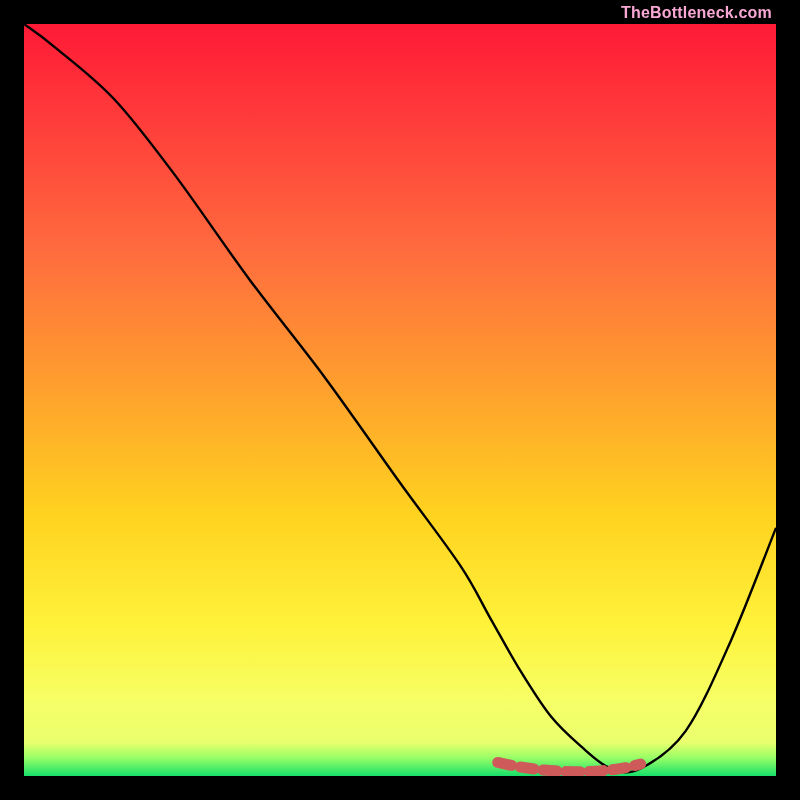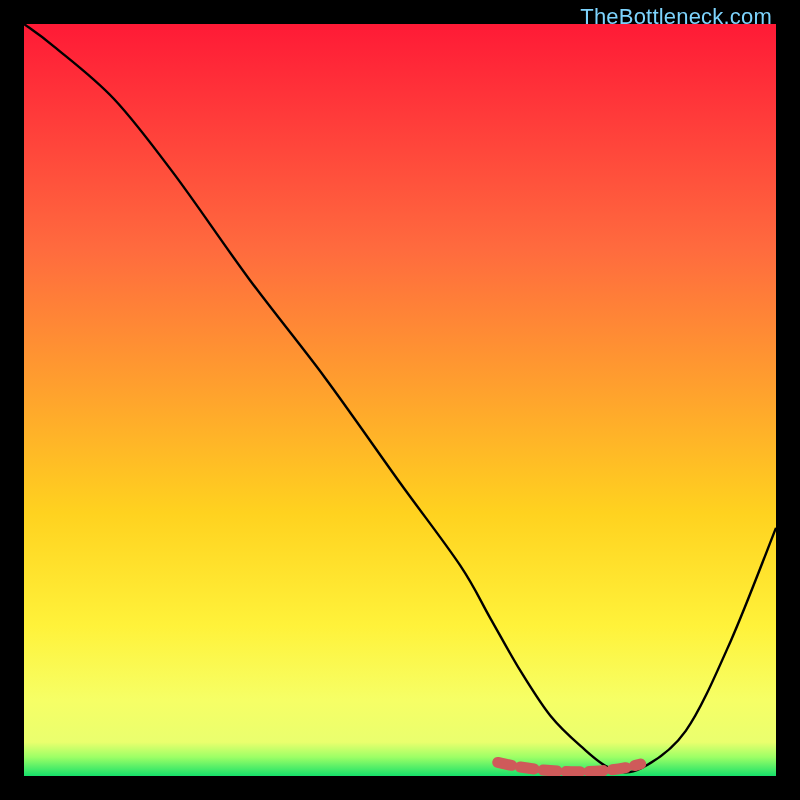--- a/index.html
+++ b/index.html
@@ -16,23 +16,23 @@
     left: 24px;
     top: 24px;
     width: 752px;
     height: 752px;
     background: #000;
   }
   .watermark {
     position: absolute;
     top: 4px;
     right: 28px;
-    color: #7dd3fc;
-    font-size: 22px;
-    font-weight: 400;
+    color: #f9a8d4;
+    font-size: 16px;
+    font-weight: 700;
     letter-spacing: 0.2px;
     user-select: none;
   }
   svg {
     display: block;
   }
 </style>
 </head>
 <body>
 

